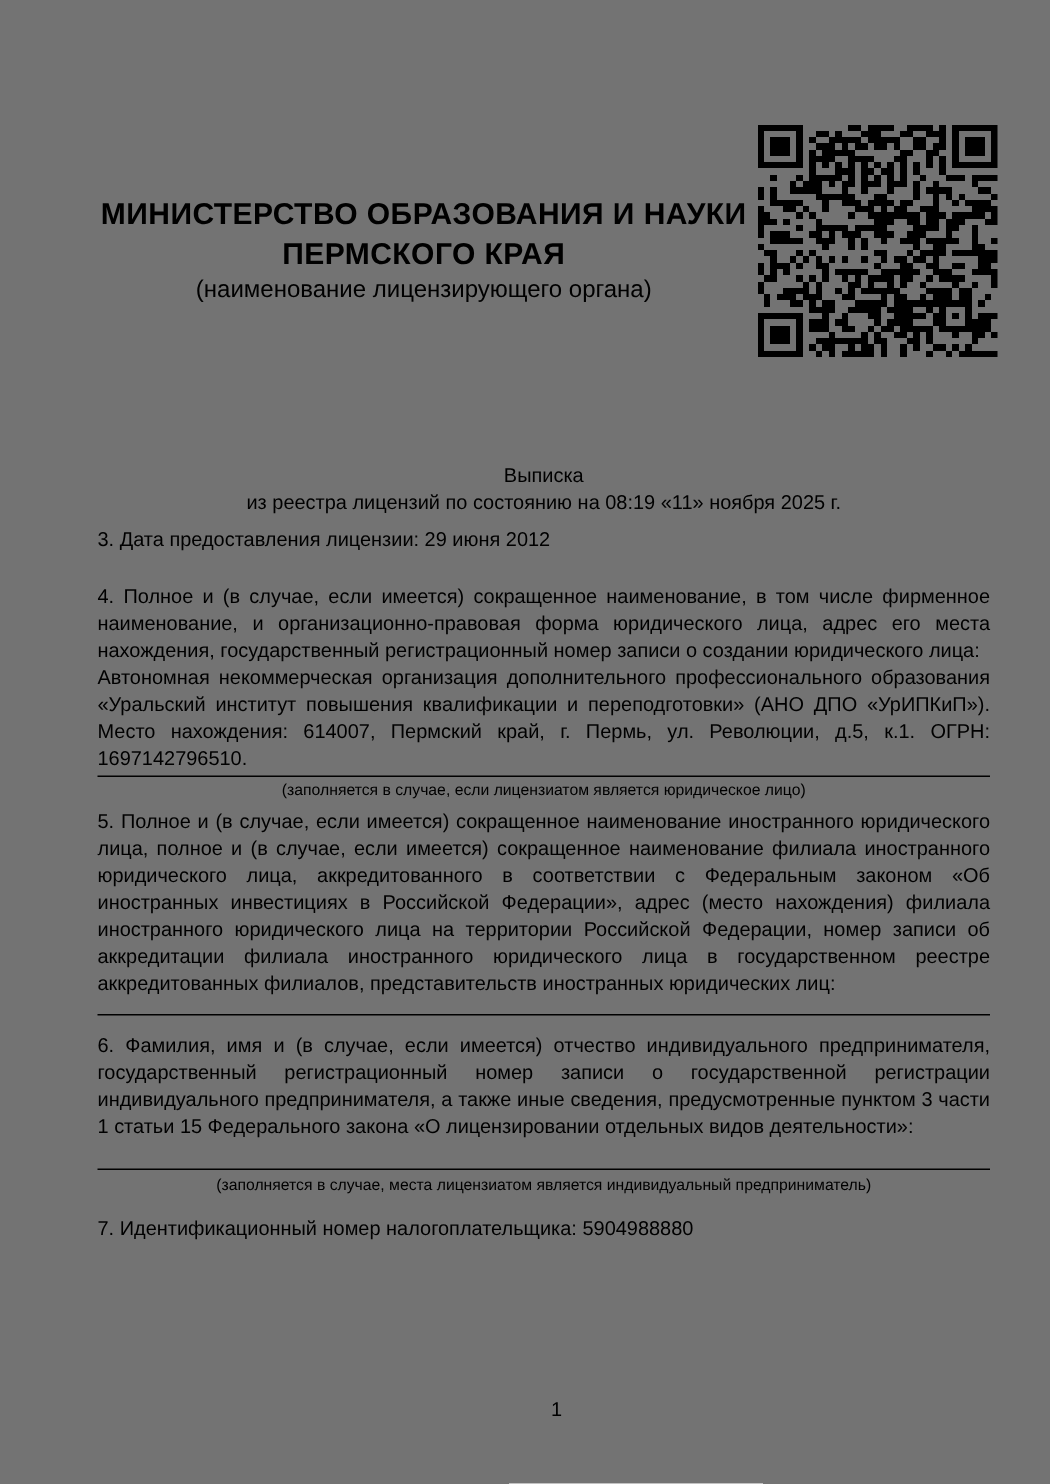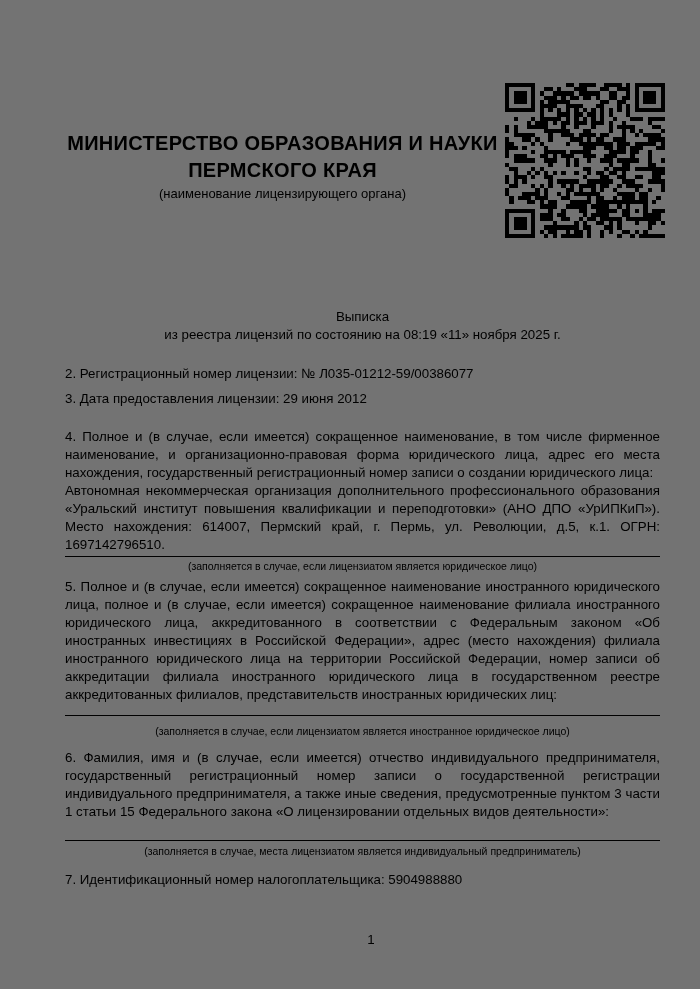--- a/index.html
+++ b/index.html
@@ -12,21 +12,21 @@
     overflow:hidden;
   }
   
   .ministry{
     position:absolute;top:130px;left:60px;width:445px;
     text-align:center;
   }
   .ministry-line{
     font-weight:bold;font-size:20px;line-height:27px;letter-spacing:.3px;
   }
-  .ministry-caption{font-size:13px;line-height:14px;margin-top:3px;}
+  .ministry-caption{font-size:16px;line-height:14px;margin-top:3px;}
   .qr{
     position:absolute;top:83px;left:505px;width:160px;height:155px;
   }
   
   .content{
     position:absolute;top:308px;left:65px;width:595px;
   }
   .doc-title{text-align:center;}
   .doc-title div{line-height:18px;}
   p{margin:0;}
@@ -763,38 +763,34 @@
     </svg>
 
   <div class="content">
 
     <div class="doc-title">
       <div>Выписка</div>
       <div>из реестра лицензий по состоянию на 08:19 «11» ноября 2025 г.</div>
     </div>
 
 
-    <div class="item mt-i2">
-      <p>2. Регистрационный номер лицензии: № Л035-01212-59/00386077</p>
-    </div>
 
     <div class="item mt-i3">
       <p>3. Дата предоставления лицензии: 29 июня 2012</p>
     </div>
 
     <div class="item mt-i4">
       <p class="justify">4. Полное и (в случае, если имеется) сокращенное наименование, в том числе фирменное наименование, и организационно-правовая форма юридического лица, адрес его места нахождения, государственный регистрационный номер записи о создании юридического лица:</p>
       <p class="justify ruled">Автономная некоммерческая организация дополнительного профессионального образования «Уральский институт повышения квалификации и переподготовки» (АНО ДПО «УрИПКиП»). Место нахождения: 614007, Пермский край, г. Пермь, ул. Революции, д.5, к.1. ОГРН: 1697142796510.</p>
       <div class="item-caption mt-c4">(заполняется в случае, если лицензиатом является юридическое лицо)</div>
     </div>
 
     <div class="item mt-i5">
       <p class="justify">5. Полное и (в случае, если имеется) сокращенное наименование иностранного юридического лица, полное и (в случае, если имеется) сокращенное наименование филиала иностранного юридического лица, аккредитованного в соответствии с Федеральным законом «Об иностранных инвестициях в Российской Федерации», адрес (место нахождения) филиала иностранного юридического лица на территории Российской Федерации, номер записи об аккредитации филиала иностранного юридического лица в государственном реестре аккредитованных филиалов, представительств иностранных юридических лиц:</p>
       <div class="blank-rule-short"></div>
-      <div class="item-caption mt-c5">(заполняется в случае, если лицензиатом является иностранное юридическое лицо)</div>
     </div>
 
     <div class="item mt-i6">
       <p class="justify">6. Фамилия, имя и (в случае, если имеется) отчество индивидуального предпринимателя, государственный регистрационный номер записи о государственной регистрации индивидуального предпринимателя, а также иные сведения, предусмотренные пунктом 3 части 1 статьи 15 Федерального закона «О лицензировании отдельных видов деятельности»:</p>
       <div class="blank-rule-tall"></div>
       <div class="item-caption mt-c6">(заполняется в случае, места лицензиатом является индивидуальный предприниматель)</div>
     </div>
 
     <div class="item mt-i7">
       <p>7. Идентификационный номер налогоплательщика: 5904988880</p>

